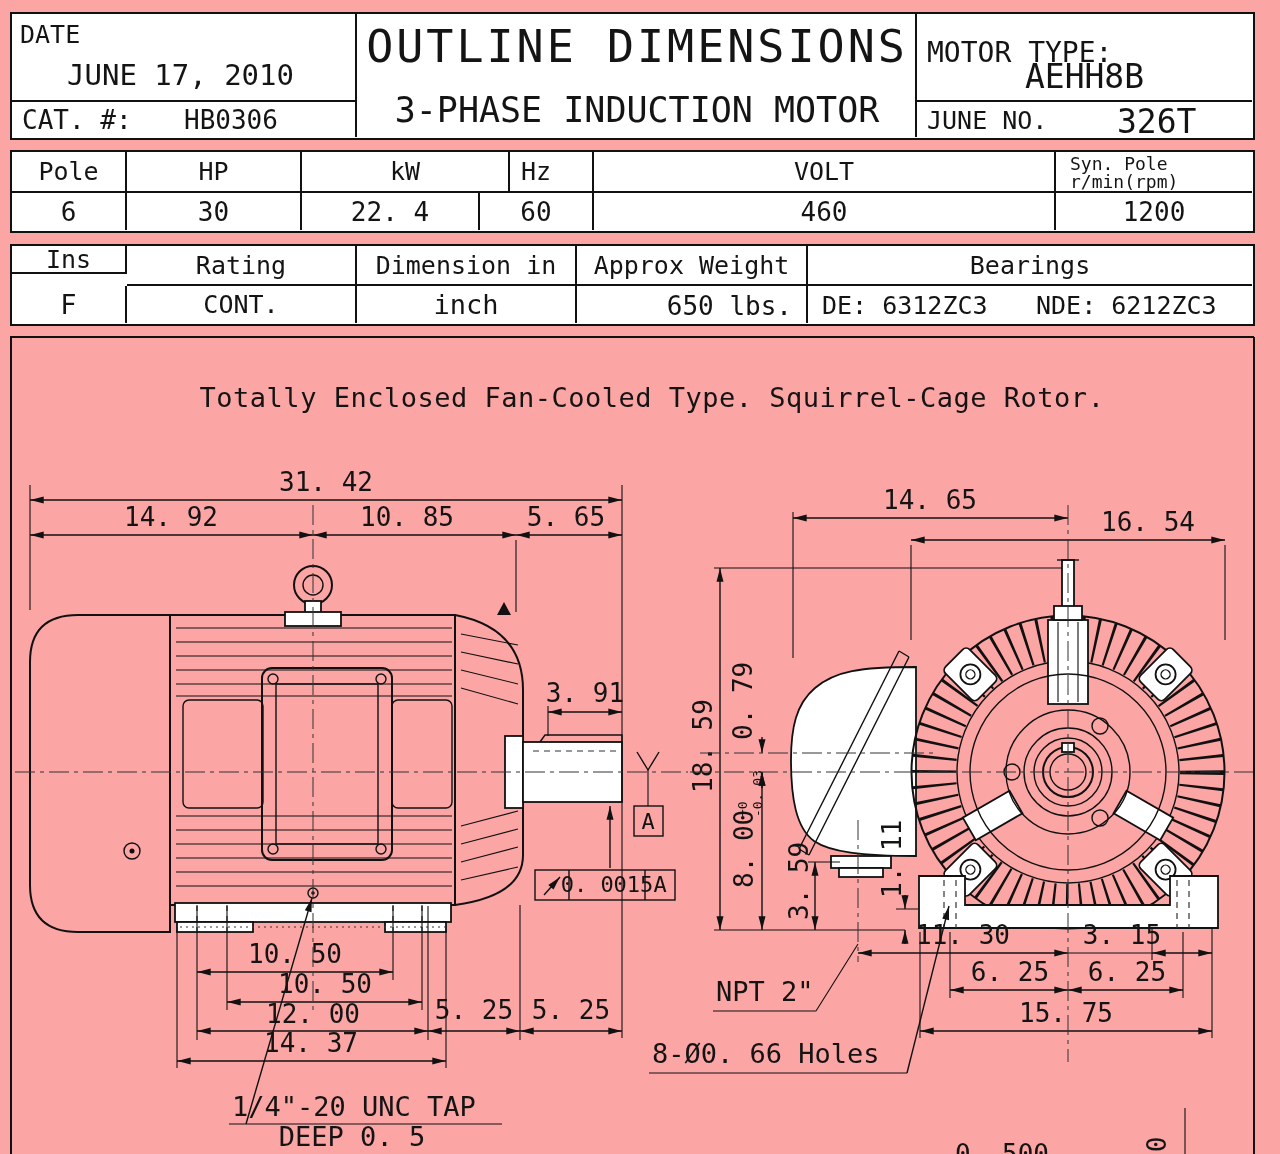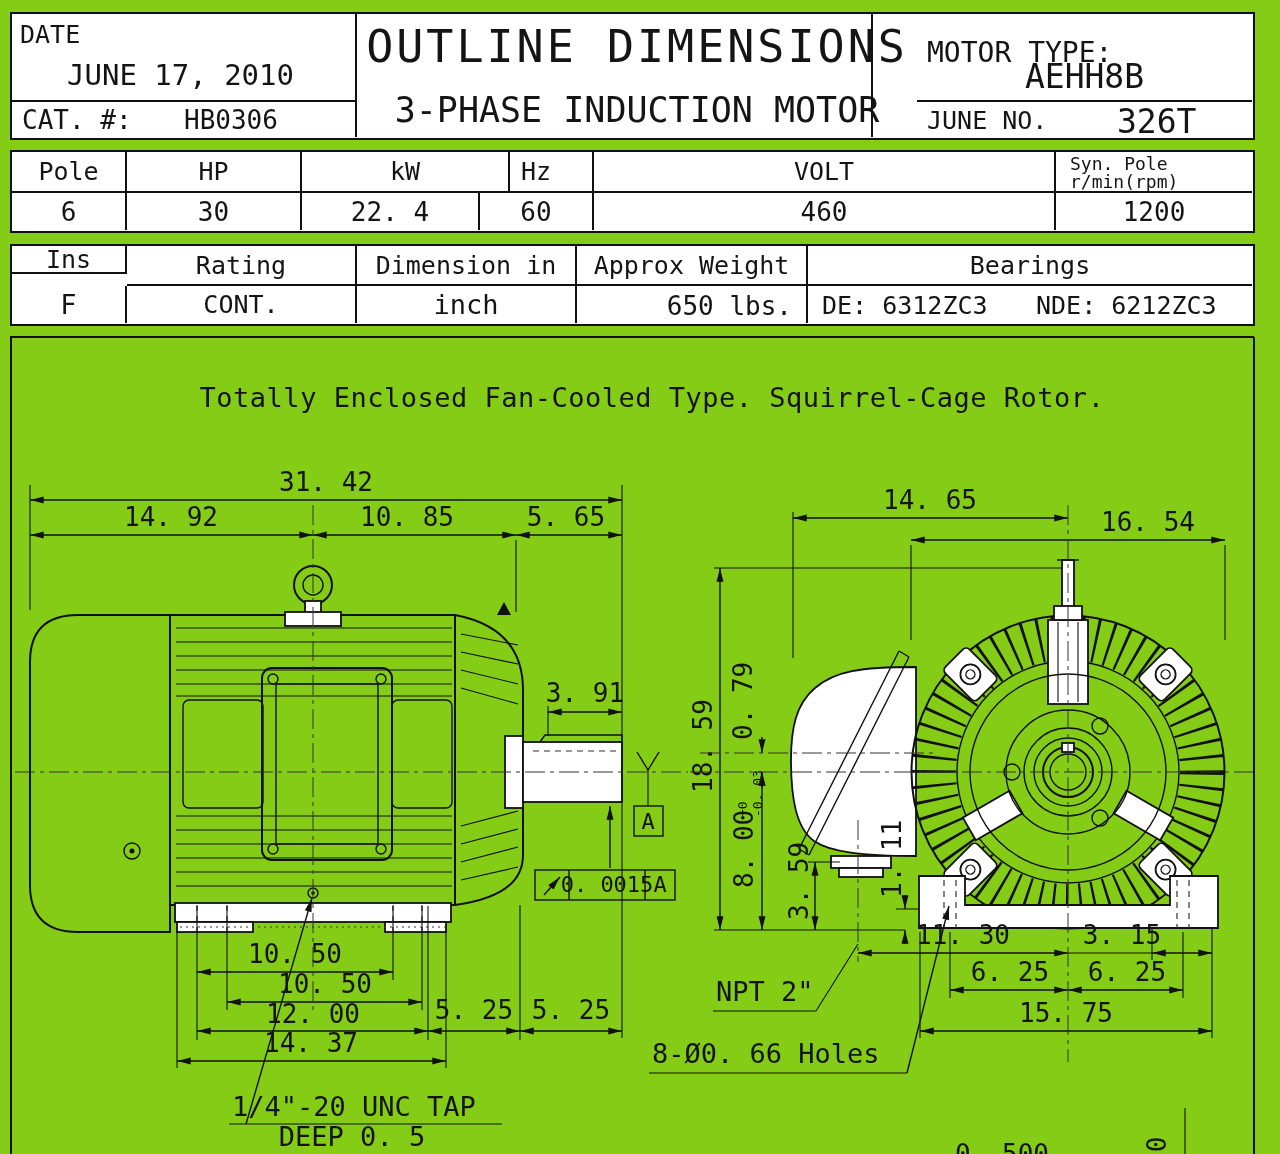--- a/index.html
+++ b/index.html
@@ -1,16 +1,16 @@
 <!DOCTYPE html>
 <html><head>
 <meta charset="utf-8">
 <style>
   html,body{margin:0;padding:0;background:#e8e8e8}
-  #stage{position:relative;width:1280px;height:1154px;background:#84cc16;overflow:hidden;
+  #stage{position:relative;width:1280px;height:1154px;background:#fca5a5;overflow:hidden;
          font-family:"DejaVu Sans Mono",monospace;color:#141414}
   .abs{position:absolute}
   .bx{position:absolute;border:2.5px solid #111;box-sizing:border-box;background:#fff}
   .cell{position:absolute;box-sizing:border-box}
   .br{border-right:2.5px solid #111}
   .bb{border-bottom:2.5px solid #111}
   .ctr{display:flex;align-items:center;justify-content:center;text-align:center}
   svg{position:absolute;left:0;top:0}
   svg text{fill:#141414;font-family:"DejaVu Sans Mono",monospace}
   text.dim{font-size:26px}
@@ -37,21 +37,21 @@
     <div class="cell br" style="left:0;top:0;width:345px;height:123px">
       <div class="cell bb" style="left:0;top:0;width:345px;height:88px">
         <div class="abs" style="left:8px;top:6px;font-size:25px">DATE</div>
         <div class="abs" style="left:55px;top:44px;font-size:29px">JUNE 17, 2010</div>
       </div>
       <div class="cell" style="left:0;top:88px;width:345px;height:35px">
         <span class="abs" style="left:10px;top:3px;font-size:26px">CAT. #:</span>
         <span class="abs" style="left:172px;top:3px;font-size:26px">HB0306</span>
       </div>
     </div>
-    <div class="cell br" style="left:345px;top:0;width:516px;height:123px">
+    <div class="cell br" style="left:345px;top:0;width:560px;height:123px">
       <div class="abs ctr" style="left:0;top:4px;width:560px;height:56px;font-size:45px;letter-spacing:3px;white-space:nowrap">OUTLINE DIMENSIONS</div>
       <div class="abs ctr" style="left:0;top:74px;width:560px;height:44px;font-size:35px;letter-spacing:0px;white-space:nowrap">3-PHASE INDUCTION MOTOR</div>
     </div>
     <div class="cell" style="left:905px;top:0;width:335px;height:123px">
       <div class="cell bb" style="left:0;top:0;width:335px;height:88px">
         <div class="abs" style="left:10px;top:22px;font-size:28px">MOTOR TYPE:</div>
         <div class="abs ctr" style="left:0;top:42px;width:335px;height:40px;font-size:33px">AEHH8B</div>
       </div>
       <div class="cell" style="left:0;top:88px;width:335px;height:35px">
         <span class="abs" style="left:10px;top:4px;font-size:25px">JUNE NO.</span>

